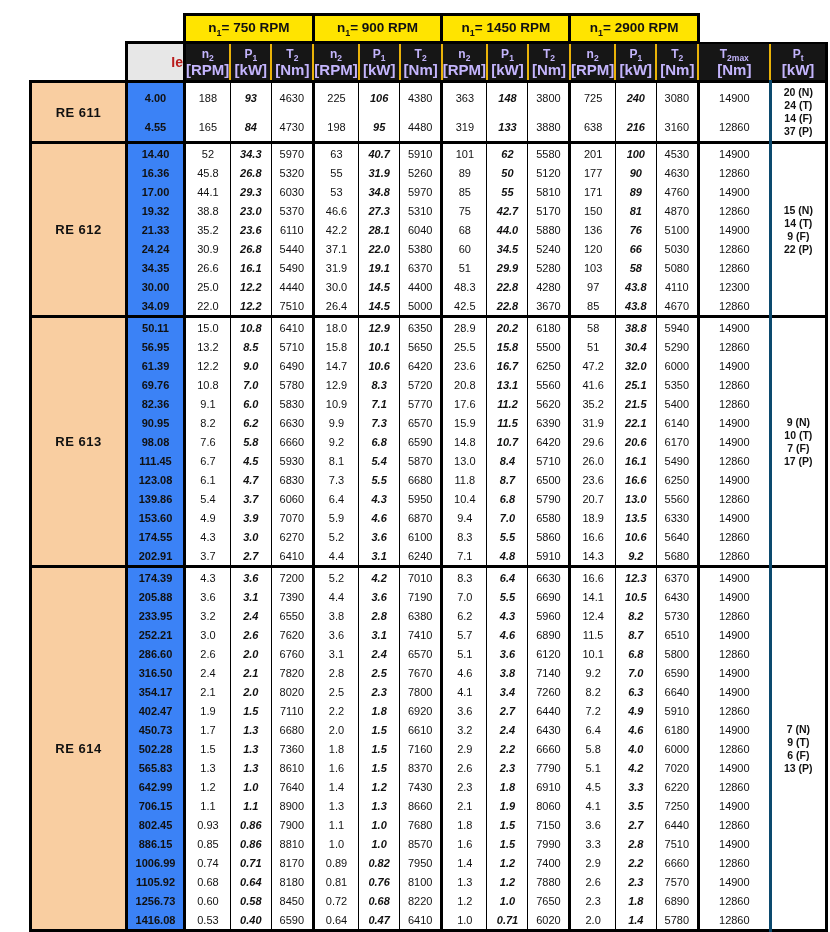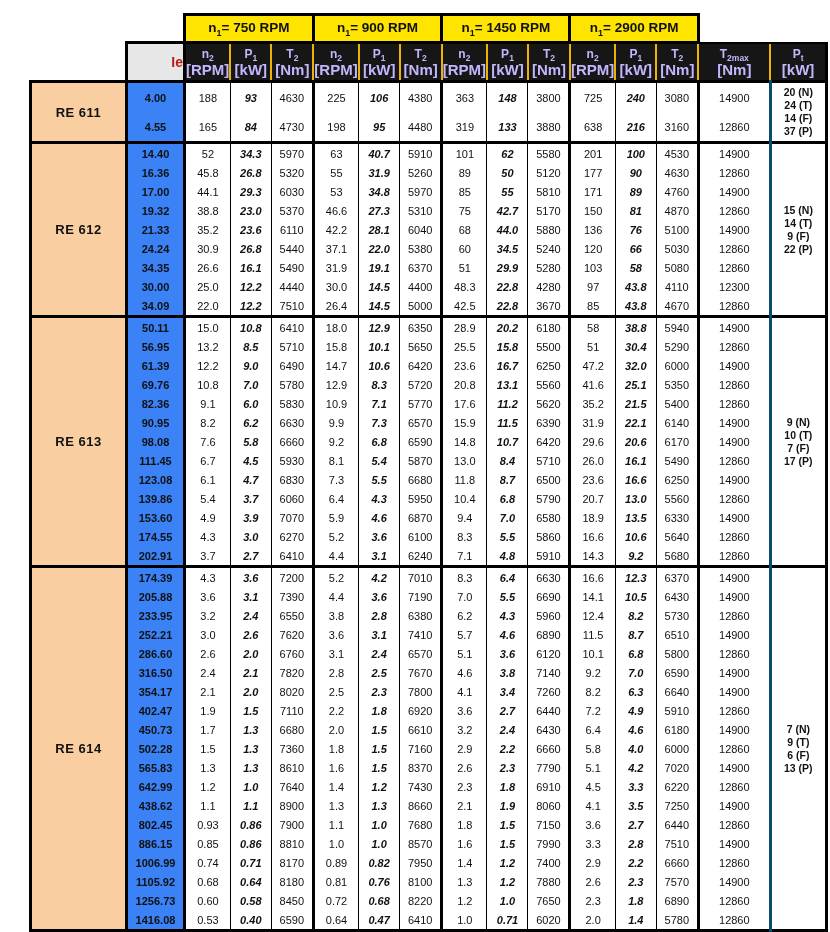--- a/index.html
+++ b/index.html
@@ -786,21 +786,21 @@
           <td class="c-t2">7430</td>
           <td class="c-n2">2.3</td>
           <td class="c-p1">1.8</td>
           <td class="c-t2">6910</td>
           <td class="c-n2">4.5</td>
           <td class="c-p1">3.3</td>
           <td class="c-t2">6220</td>
           <td class="t2max-cell">12860</td>
         </tr>
         <tr>
-          <td class="ie-cell">438.62</td>
+          <td class="ie-cell">706.15</td>
           <td class="c-n2">1.1</td>
           <td class="c-p1">1.1</td>
           <td class="c-t2">8900</td>
           <td class="c-n2">1.3</td>
           <td class="c-p1">1.3</td>
           <td class="c-t2">8660</td>
           <td class="c-n2">2.1</td>
           <td class="c-p1">1.9</td>
           <td class="c-t2">8060</td>
           <td class="c-n2">4.1</td>

